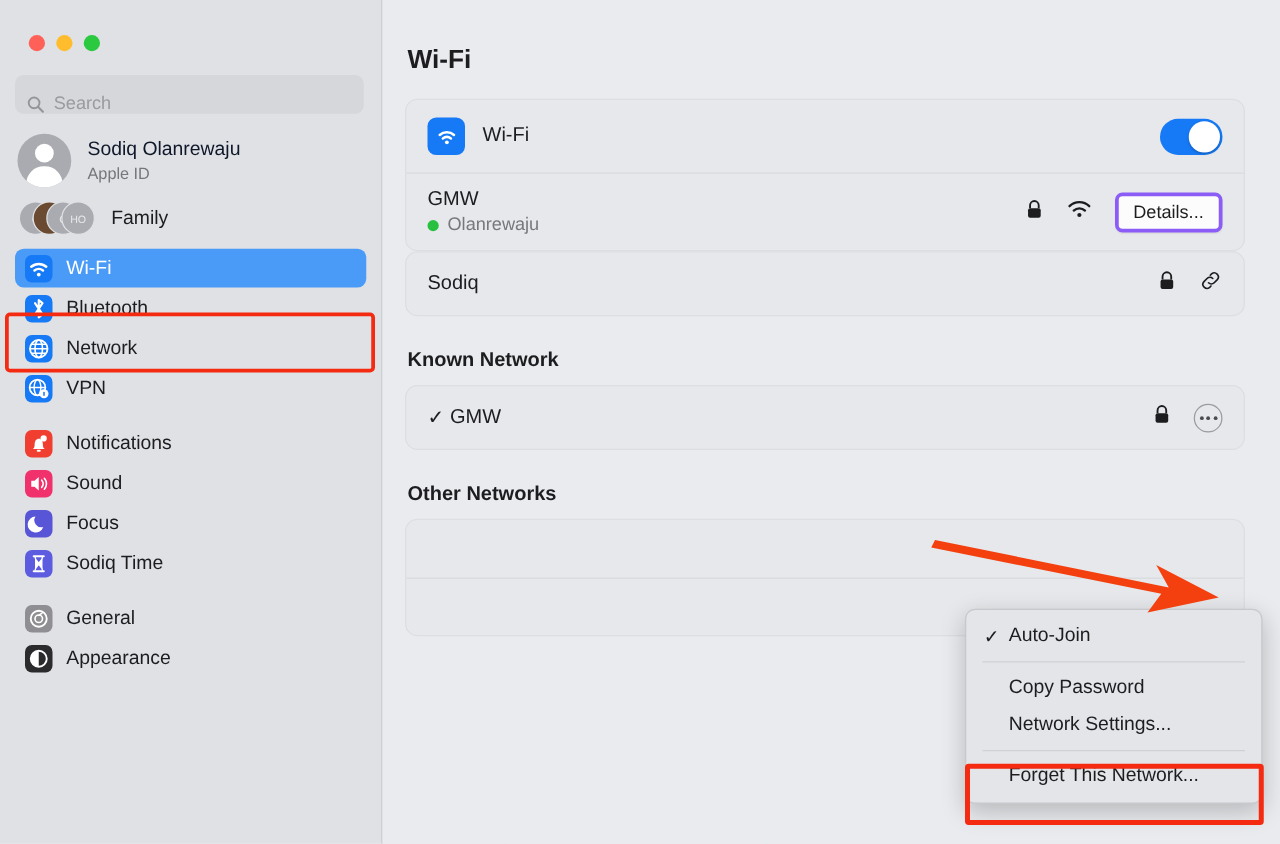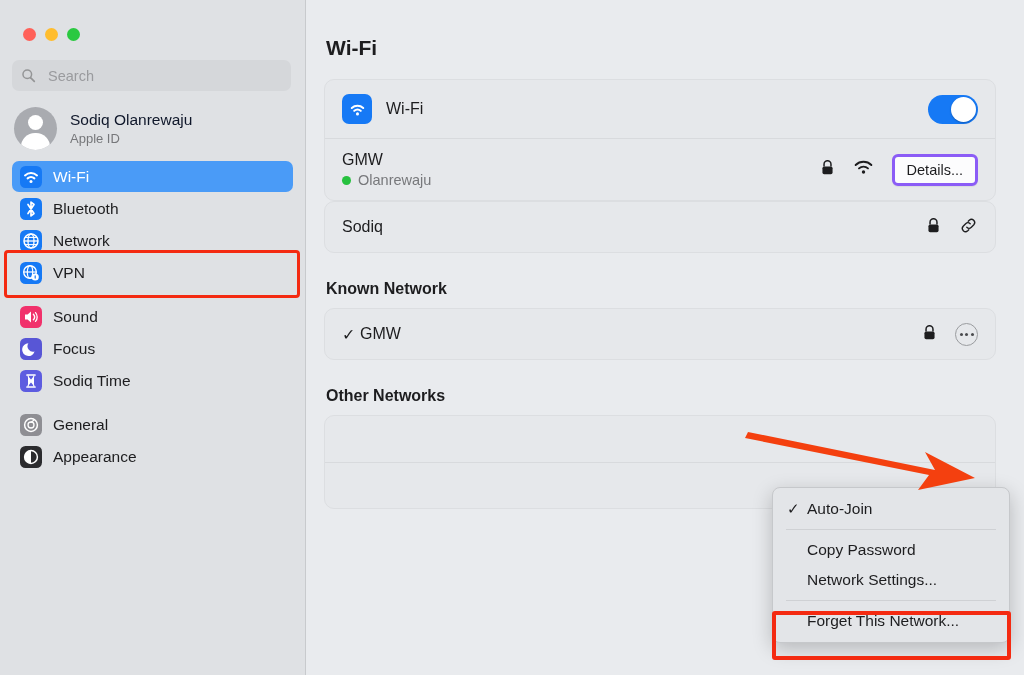--- a/index.html
+++ b/index.html
@@ -32,23 +32,23 @@
   .light { width: 13px; height: 13px; border-radius: 50%; }
   .light.red    { background: #ff6159; }
   .light.yellow { background: #ffbd2e; }
   .light.green  { background: #2ac940; }
 
   .search-wrap {
     margin: 19px 14px 0 12px;
     height: 31px;
     background: #d5d7da;
     border-radius: 7px;
-    display: flex; align-items: center;
+    display: flex; align-items: flex-end;
     padding: 0 9px;
-    gap: 12px;
+    gap: 7px;
   }
   .search-ico { width: 15px; height: 15px; flex: 0 0 15px; opacity: .5; }
   .search-input {
     border: none; background: transparent; outline: none;
     font-family: "Liberation Sans", sans-serif;
     font-size: 14.5px; color: #3a3a3c; width: 100%;
   }
   .search-input::placeholder { color: #9a9b9e; }
 
   .account {
@@ -258,20 +258,29 @@
     </div>
 
     <div class="account">
       <div class="avatar"></div>
       <div class="acct-text">
         <div class="acct-name">Sodiq Olanrewaju</div>
         <div class="acct-sub">Apple ID</div>
       </div>
     </div>
 
+    <div class="family">
+      <div class="fam-stack">
+        <span class="fam-av a">C</span>
+        <span class="fam-av b"></span>
+        <span class="fam-av c">C</span>
+        <span class="fam-av d">HO</span>
+      </div>
+      <span class="family-label">Family</span>
+    </div>
 
     <div class="nav">
 
       <div class="nav-item selected">
         <span class="ico" style="background:#1679f5">
           <svg viewBox="0 0 22 22" width="22" height="22">
             <path d="M5 9.4a9 9 0 0 1 12 0" fill="none" stroke="#fff" stroke-width="2" stroke-linecap="round"></path>
             <path d="M7.6 12.4a5.4 5.4 0 0 1 6.8 0" fill="none" stroke="#fff" stroke-width="2" stroke-linecap="round"></path>
             <circle cx="11" cy="15.6" r="1.5" fill="#fff"></circle>
           </svg>
@@ -309,20 +318,30 @@
             <line x1="3.7" y1="10" x2="16.3" y2="10" stroke="#fff" stroke-width="1.2"></line>
             <circle cx="15.2" cy="15" r="3.6" fill="#fff"></circle>
             <rect x="14.6" y="13.3" width="1.2" height="3.4" rx=".6" fill="#1679f5"></rect>
           </svg>
         </span>
         <span class="nav-label">VPN</span>
       </div>
 
       <div class="nav-gap"></div>
 
+      <div class="nav-item">
+        <span class="ico" style="background:#f03e30">
+          <svg viewBox="0 0 22 22" width="22" height="22">
+            <path d="M6.2 15.2h9.6c-1.2-1-1.5-2-1.5-3.7 0-2.6-1.3-4.5-3.3-4.5s-3.3 1.9-3.3 4.5c0 1.7-.3 2.7-1.5 3.7z" fill="#fff"></path>
+            <rect x="9.4" y="15.8" width="3.2" height="1.6" rx=".8" fill="#fff"></rect>
+            <circle cx="14.9" cy="6.7" r="2.5" fill="#fff"></circle>
+          </svg>
+        </span>
+        <span class="nav-label">Notifications</span>
+      </div>
 
       <div class="nav-item">
         <span class="ico" style="background:#f1316b">
           <svg viewBox="0 0 22 22" width="22" height="22">
             <path d="M5 8.6h2.6L11 5.6v10.8l-3.4-3H5z" fill="#fff"></path>
             <path d="M13.4 8.2a4.2 4.2 0 0 1 0 5.6" fill="none" stroke="#fff" stroke-width="1.4" stroke-linecap="round"></path>
             <path d="M15.5 6.6a6.6 6.6 0 0 1 0 8.8" fill="none" stroke="#fff" stroke-width="1.3" stroke-linecap="round"></path>
           </svg>
         </span>
         <span class="nav-label">Sound</span>

